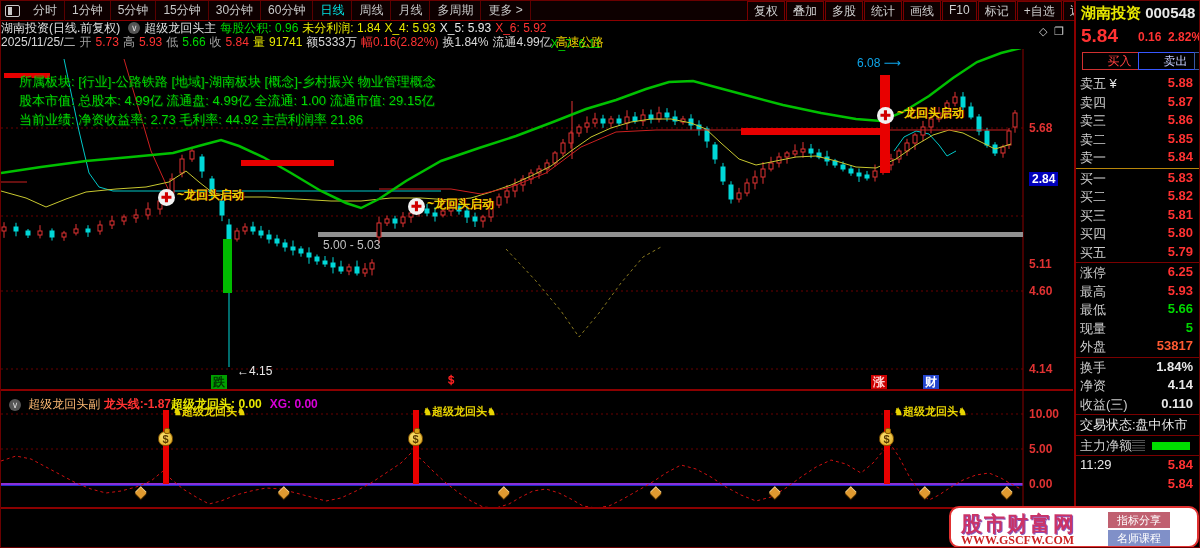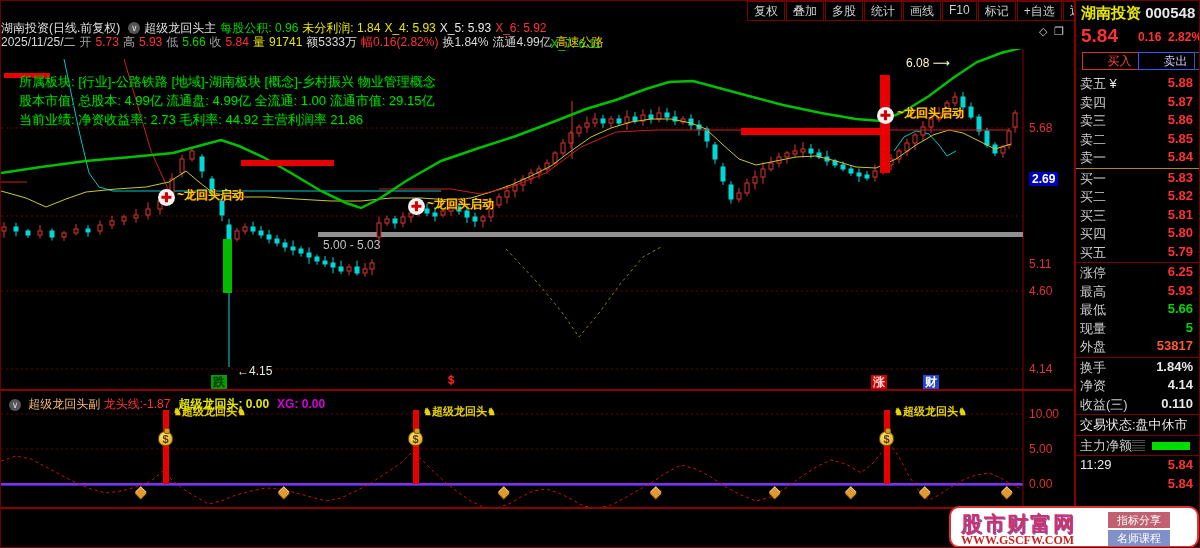--- a/index.html
+++ b/index.html
@@ -19,21 +19,21 @@
   .chev{display:inline-block;width:12px;height:12px;border-radius:50%;background:#555;color:#ddd;font-size:9px;line-height:12px;text-align:center;margin:0 4px;}
   #titlebar span,#infobar span{margin-right:4px;}
   
   #stage{position:absolute;left:0;top:0;width:1072px;height:548px;}
   svg{position:absolute;left:0;top:0;}
   .ovl{position:absolute;color:#00d800;font-size:13px;white-space:nowrap;text-shadow:1px 1px 0 #003300;}
   .ann{position:absolute;white-space:nowrap;font-size:12px;}
   .dragon{color:#e8d400;font-weight:bold;text-shadow:1px 0 0 #990000;}
   .marker{position:absolute;width:17px;height:17px;border-radius:50%;background:#f2f2f2;color:#d00000;font-weight:bold;font-size:13px;line-height:17px;text-align:center;}
   .badge{position:absolute;font-size:12px;line-height:14px;padding:0 2px;font-weight:bold;}
-  .axlab{position:absolute;color:#e03232;font-size:12px;font-weight:normal;white-space:nowrap;}
+  .axlab{position:absolute;color:#e03232;font-size:12px;font-weight:bold;white-space:nowrap;}
   .axlab.hl{background:#0000bb;color:#fff;padding:0 3px;font-weight:bold;}
   .moneybag{position:absolute;width:15px;height:15px;border-radius:50% 50% 45% 45%;background:radial-gradient(circle at 40% 35%,#ffe878,#d8a018);border:1px solid #8a5a00;color:#5a3a00;font-size:11px;font-weight:bold;text-align:center;line-height:15px;}
   .moneybag::before{content:"";position:absolute;top:-4px;left:5px;width:4px;height:4px;background:#d8a018;border:1px solid #8a5a00;border-radius:2px;}
   .diamond{position:absolute;color:#e09a30;font-size:15px;text-shadow:0 -1px 0 #ffe0a0,0 1px 1px #7a4a00;}
   .subsig{position:absolute;color:#e8d400;font-size:11px;font-weight:bold;white-space:nowrap;}
   .subsig .bird{font-size:10px;}
   
   #panel{position:absolute;left:1073px;top:0;width:127px;height:548px;background:#000;border-left:2px solid #8b0000;overflow:hidden;}
   #pname{position:absolute;left:5px;top:3px;font-size:15px;font-weight:bold;color:#e8e800;white-space:nowrap;}
   #pcode{color:#e8e8e8;}
@@ -55,20 +55,35 @@
   .wmbadge{position:absolute;left:157px;width:62px;height:16px;font-size:11px;color:#fff;text-align:center;line-height:16px;}
   #wmb0{top:4px;background:#c06070;}
   #wmb1{top:22px;background:#8090c8;}
   .cticon{position:absolute;color:#cfcfcf;font-size:11px;}
 </style>
 </head>
 <body>
 
 <div id="app">
 
+  <div id="topbar">
+    <span class="winicon"></span>
+
+  <span class="tab">分时</span>
+      <span class="tab">1分钟</span>
+      <span class="tab">5分钟</span>
+      <span class="tab">15分钟</span>
+      <span class="tab">30分钟</span>
+      <span class="tab">60分钟</span>
+      <span class="tab sel">日线</span>
+      <span class="tab">周线</span>
+      <span class="tab">月线</span>
+      <span class="tab">多周期</span>
+      <span class="tab">更多 &gt;</span>
+    </div>
   <div id="tools">
       <span class="tool">复权</span>
       <span class="tool">叠加</span>
       <span class="tool">多股</span>
       <span class="tool">统计</span>
       <span class="tool">画线</span>
       <span class="tool">F10</span>
       <span class="tool">标记</span>
       <span class="tool">+自选</span>
       <span class="tool">返回</span>
@@ -381,34 +396,34 @@
         <line x1="1022" y1="390" x2="1022" y2="508" stroke="#8b0000" stroke-width="1"></line>
         <line x1="0" y1="507" x2="1072" y2="507" stroke="#8b0000" stroke-width="2"></line>
       </svg>
     <div id="overlays">
         <div class="ovl" style="left: 18px; top: 72px;">所属板块: [行业]-公路铁路 [地域]-湖南板块 [概念]-乡村振兴 物业管理概念</div>
         <div class="ovl" style="left: 18px; top: 91px;">股本市值: 总股本: 4.99亿 流通盘: 4.99亿 全流通: 1.00 流通市值: 29.15亿</div>
         <div class="ovl" style="left: 18px; top: 110px;">当前业绩: 净资收益率: 2.73 毛利率: 44.92 主营利润率 21.86</div>
       </div>
     <div id="annots">
         <div class="ann " style="left: 322px; top: 237px; color: rgb(192, 192, 192);">5.00 - 5.03</div>
-        <div class="ann " style="left: 905px; top: 55px; color: #fef9c3;">6.08 ⟶</div>
+        <div class="ann " style="left: 856px; top: 55px; color: #0ea5e9;">6.08 ⟶</div>
         <div class="ann " style="left: 236px; top: 363px; color: rgb(232, 232, 232);">←4.15</div>
         <div class="marker" style="left: 157px; top: 188px;">✚</div>
         <div class="ann dragon" style="left: 176px; top: 186px;">~龙回头启动</div>
         <div class="marker" style="left: 407px; top: 197px;">✚</div>
         <div class="ann dragon" style="left: 426px; top: 195px;">~龙回头启动</div>
         <div class="marker" style="left: 876px; top: 106px;">✚</div>
         <div class="ann dragon" style="left: 896px; top: 104px;">~龙回头启动</div>
         <div class="badge" style="left: 210px; top: 374px; color: rgb(0, 51, 0); background: rgb(0, 160, 0);">跌</div>
         <div class="badge" style="left: 442px; top: 372px; color: rgb(255, 34, 34);">＄</div>
         <div class="badge" style="left: 870px; top: 374px; color: rgb(255, 208, 208); background: rgb(204, 0, 0);">涨</div>
         <div class="badge" style="left: 922px; top: 374px; color: rgb(255, 255, 255); background: rgb(34, 68, 204);">财</div>
         <div class="axlab" style="left: 1028px; top: 120px;">5.68</div>
-        <div class="axlab hl" style="left: 1028px; top: 171px;">2.69</div>
+        <div class="axlab hl" style="left: 1028px; top: 171px;">2.84</div>
         <div class="axlab" style="left: 1028px; top: 220px; margin-top: 36px;">5.11</div>
         <div class="axlab" style="left: 1028px; top: 283px;">4.60</div>
         <div class="axlab" style="left: 1028px; top: 361px;">4.14</div>
         <div class="moneybag" style="left: 157px; top: 430px;">$</div>
         <div class="subsig" style="left: 172px; top: 403px;"><span class="bird">♞</span>超级龙回头<span class="bird">♞</span></div>
         <div class="moneybag" style="left: 407px; top: 430px;">$</div>
         <div class="subsig" style="left: 422px; top: 403px;"><span class="bird">♞</span>超级龙回头<span class="bird">♞</span></div>
         <div class="moneybag" style="left: 878px; top: 430px;">$</div>
         <div class="subsig" style="left: 893px; top: 403px;"><span class="bird">♞</span>超级龙回头<span class="bird">♞</span></div>
         <div class="diamond" style="left: 134px; top: 482px;">◆</div>
@@ -419,21 +434,21 @@
         <div class="diamond" style="left: 844px; top: 482px;">◆</div>
         <div class="diamond" style="left: 918px; top: 482px;">◆</div>
         <div class="diamond" style="left: 1000px; top: 482px;">◆</div>
         <div class="axlab" style="left: 1028px; top: 406px;">10.00</div>
         <div class="axlab" style="left: 1028px; top: 441px;">5.00</div>
         <div class="axlab" style="left: 1028px; top: 476px;">0.00</div>
       </div>
     <div id="subhdr" style="position:absolute;left:4px;top:395px;font-size:12px;white-space:nowrap;">
       <span class="chev">∨</span>
       <span style="color:#fdba74">超级龙回头副</span>
-    <span style="color: rgb(255, 50, 50); margin-right: 8px; font-weight: normal;">龙头线:-1.87</span><span style="color: rgb(232, 232, 0); margin-right: 8px; font-weight: bold;">超级龙回头: 0.00</span><span style="color: rgb(216, 0, 216); margin-right: 8px; font-weight: bold;">XG: 0.00</span></div>
+    <span style="color: rgb(255, 50, 50); font-weight: bold;">龙头线:-1.87</span><span style="color: rgb(232, 232, 0); margin-right: 8px; font-weight: bold;">超级龙回头: 0.00</span><span style="color: rgb(216, 0, 216); margin-right: 8px; font-weight: bold;">XG: 0.00</span></div>
     <span class="cticon" style="left:1038px;top:24px">◇</span>
     <span class="cticon" style="left:1053px;top:24px">❐</span>
   </div>
 
   <div id="panel">
     <div id="pname"><span>湖南投资</span> <span id="pcode">000548</span></div>
     <div id="pprice">5.84</div>
     <div id="pchg"><span>0.16</span>&nbsp;&nbsp;<span>2.82%</span></div>
     <div id="btnbuy" class="tbtn">买入</div>
     <div id="btnsell" class="tbtn">卖出</div>

